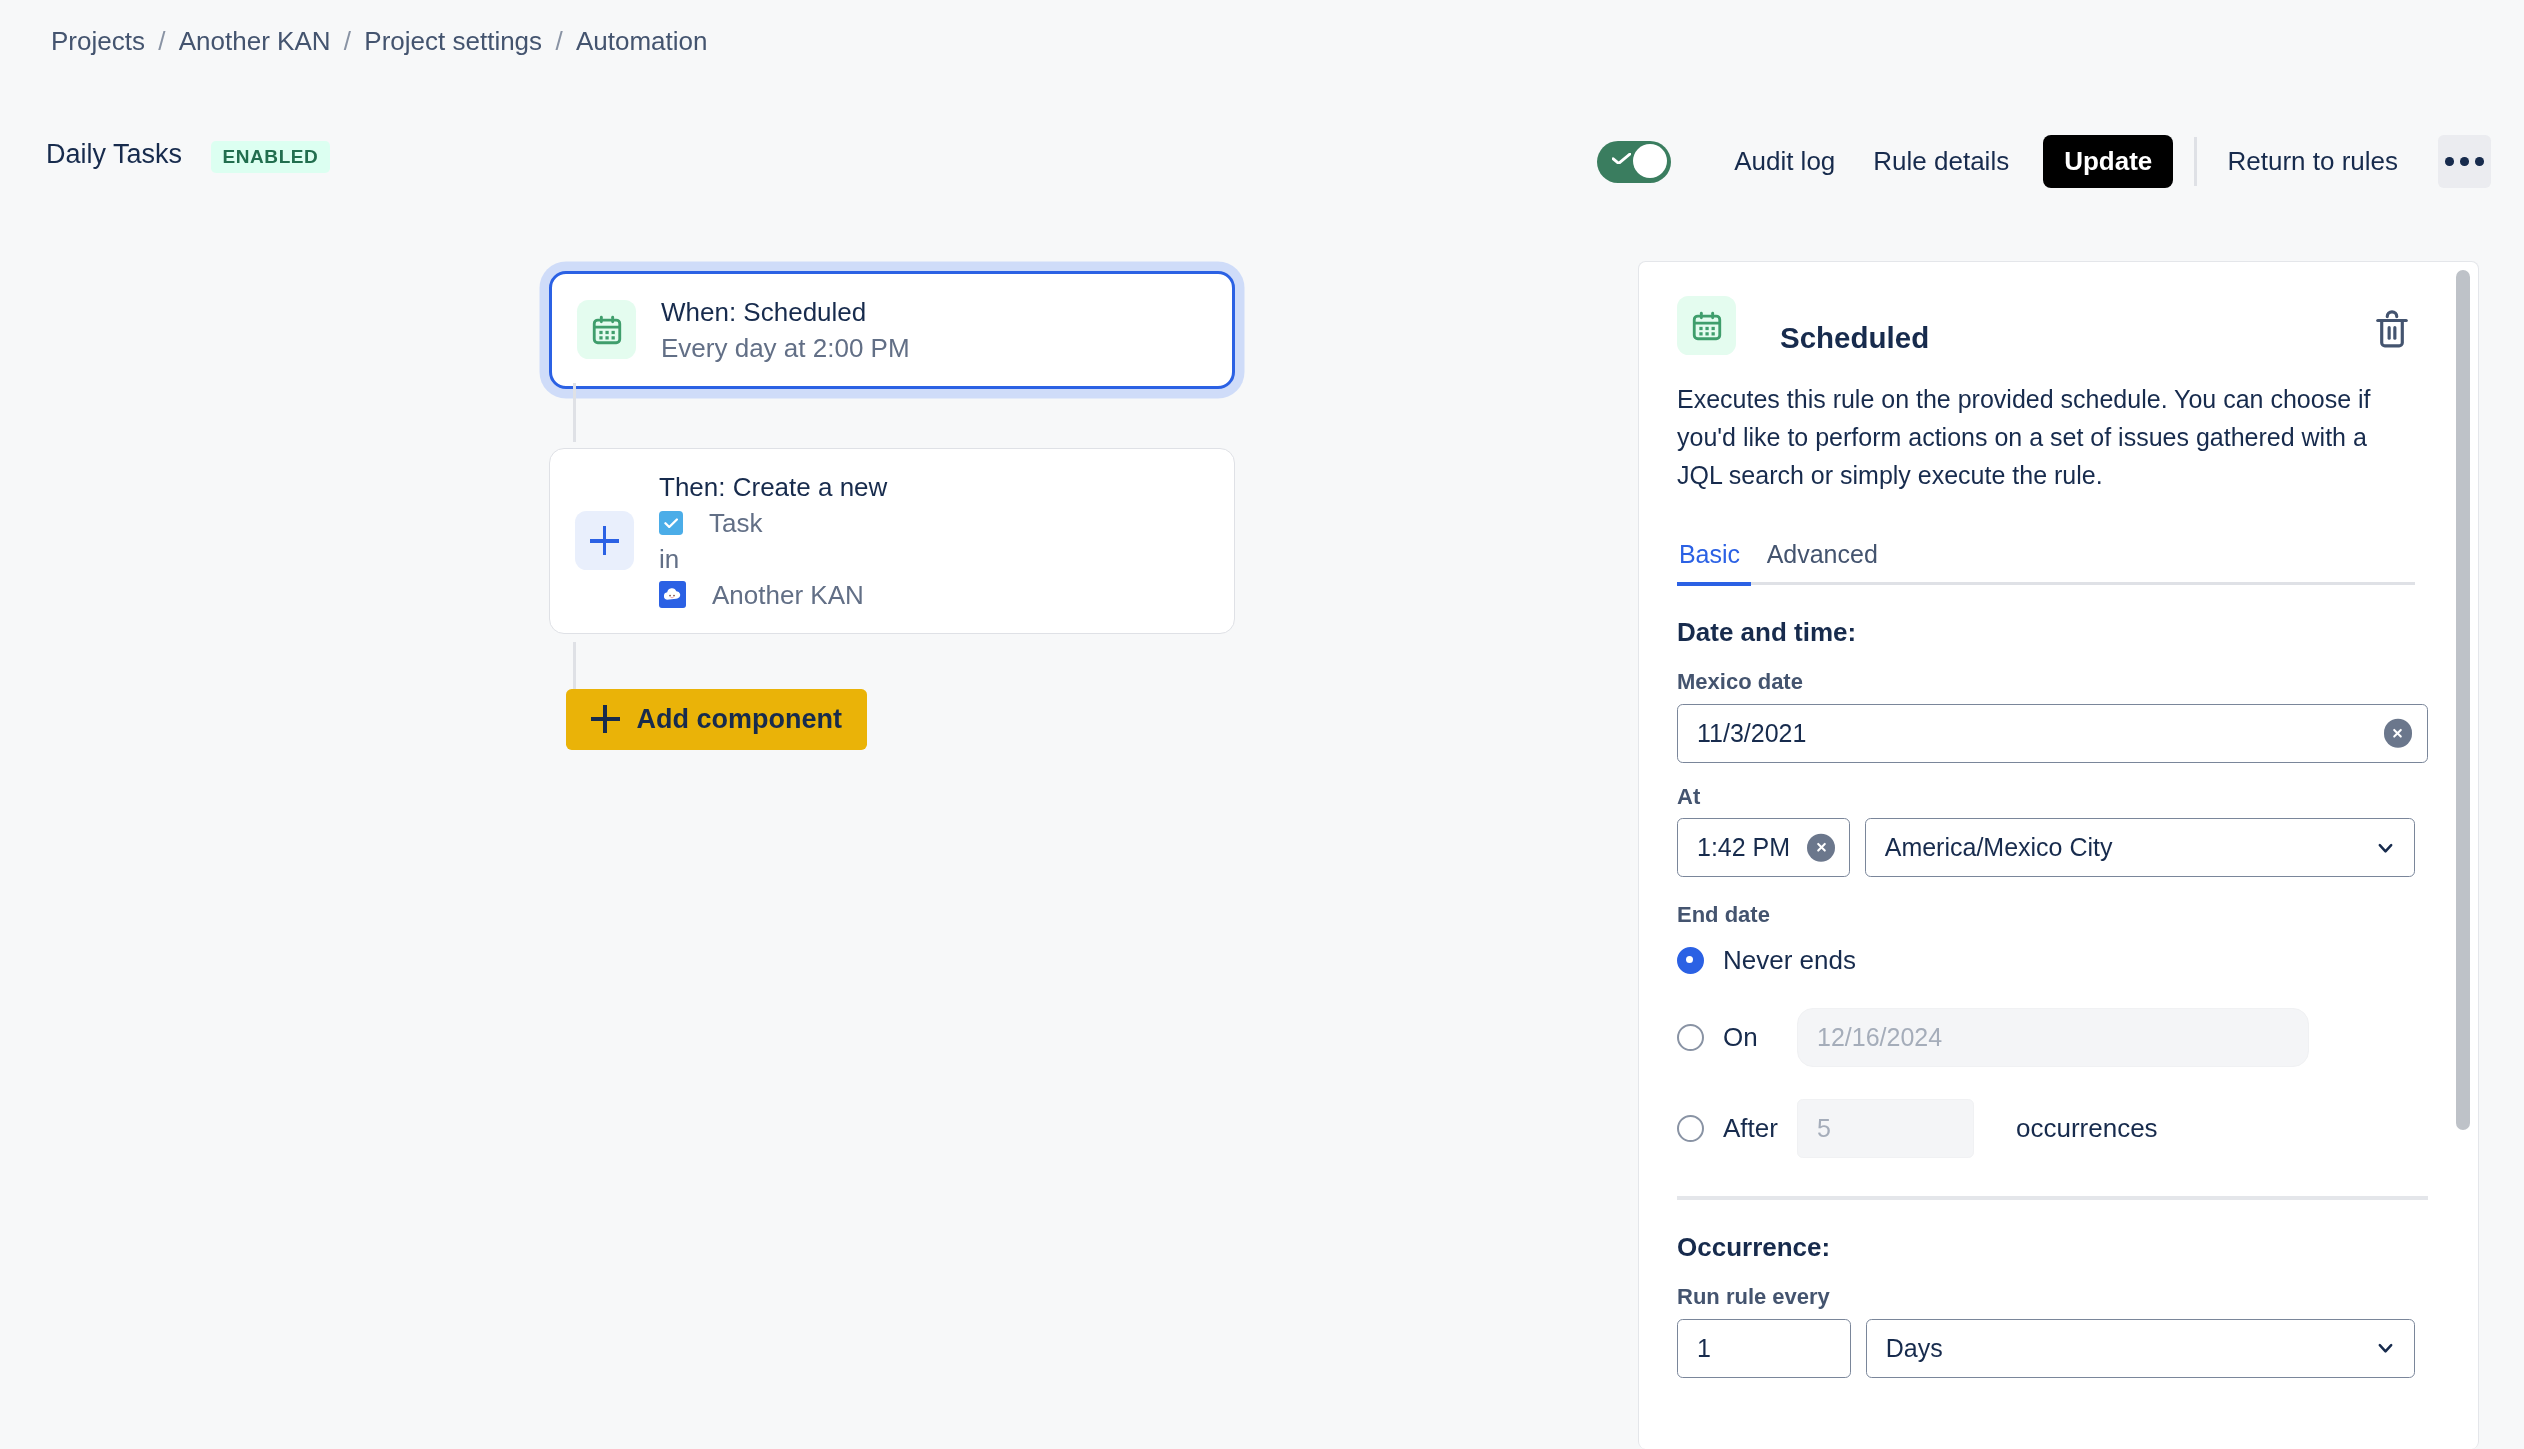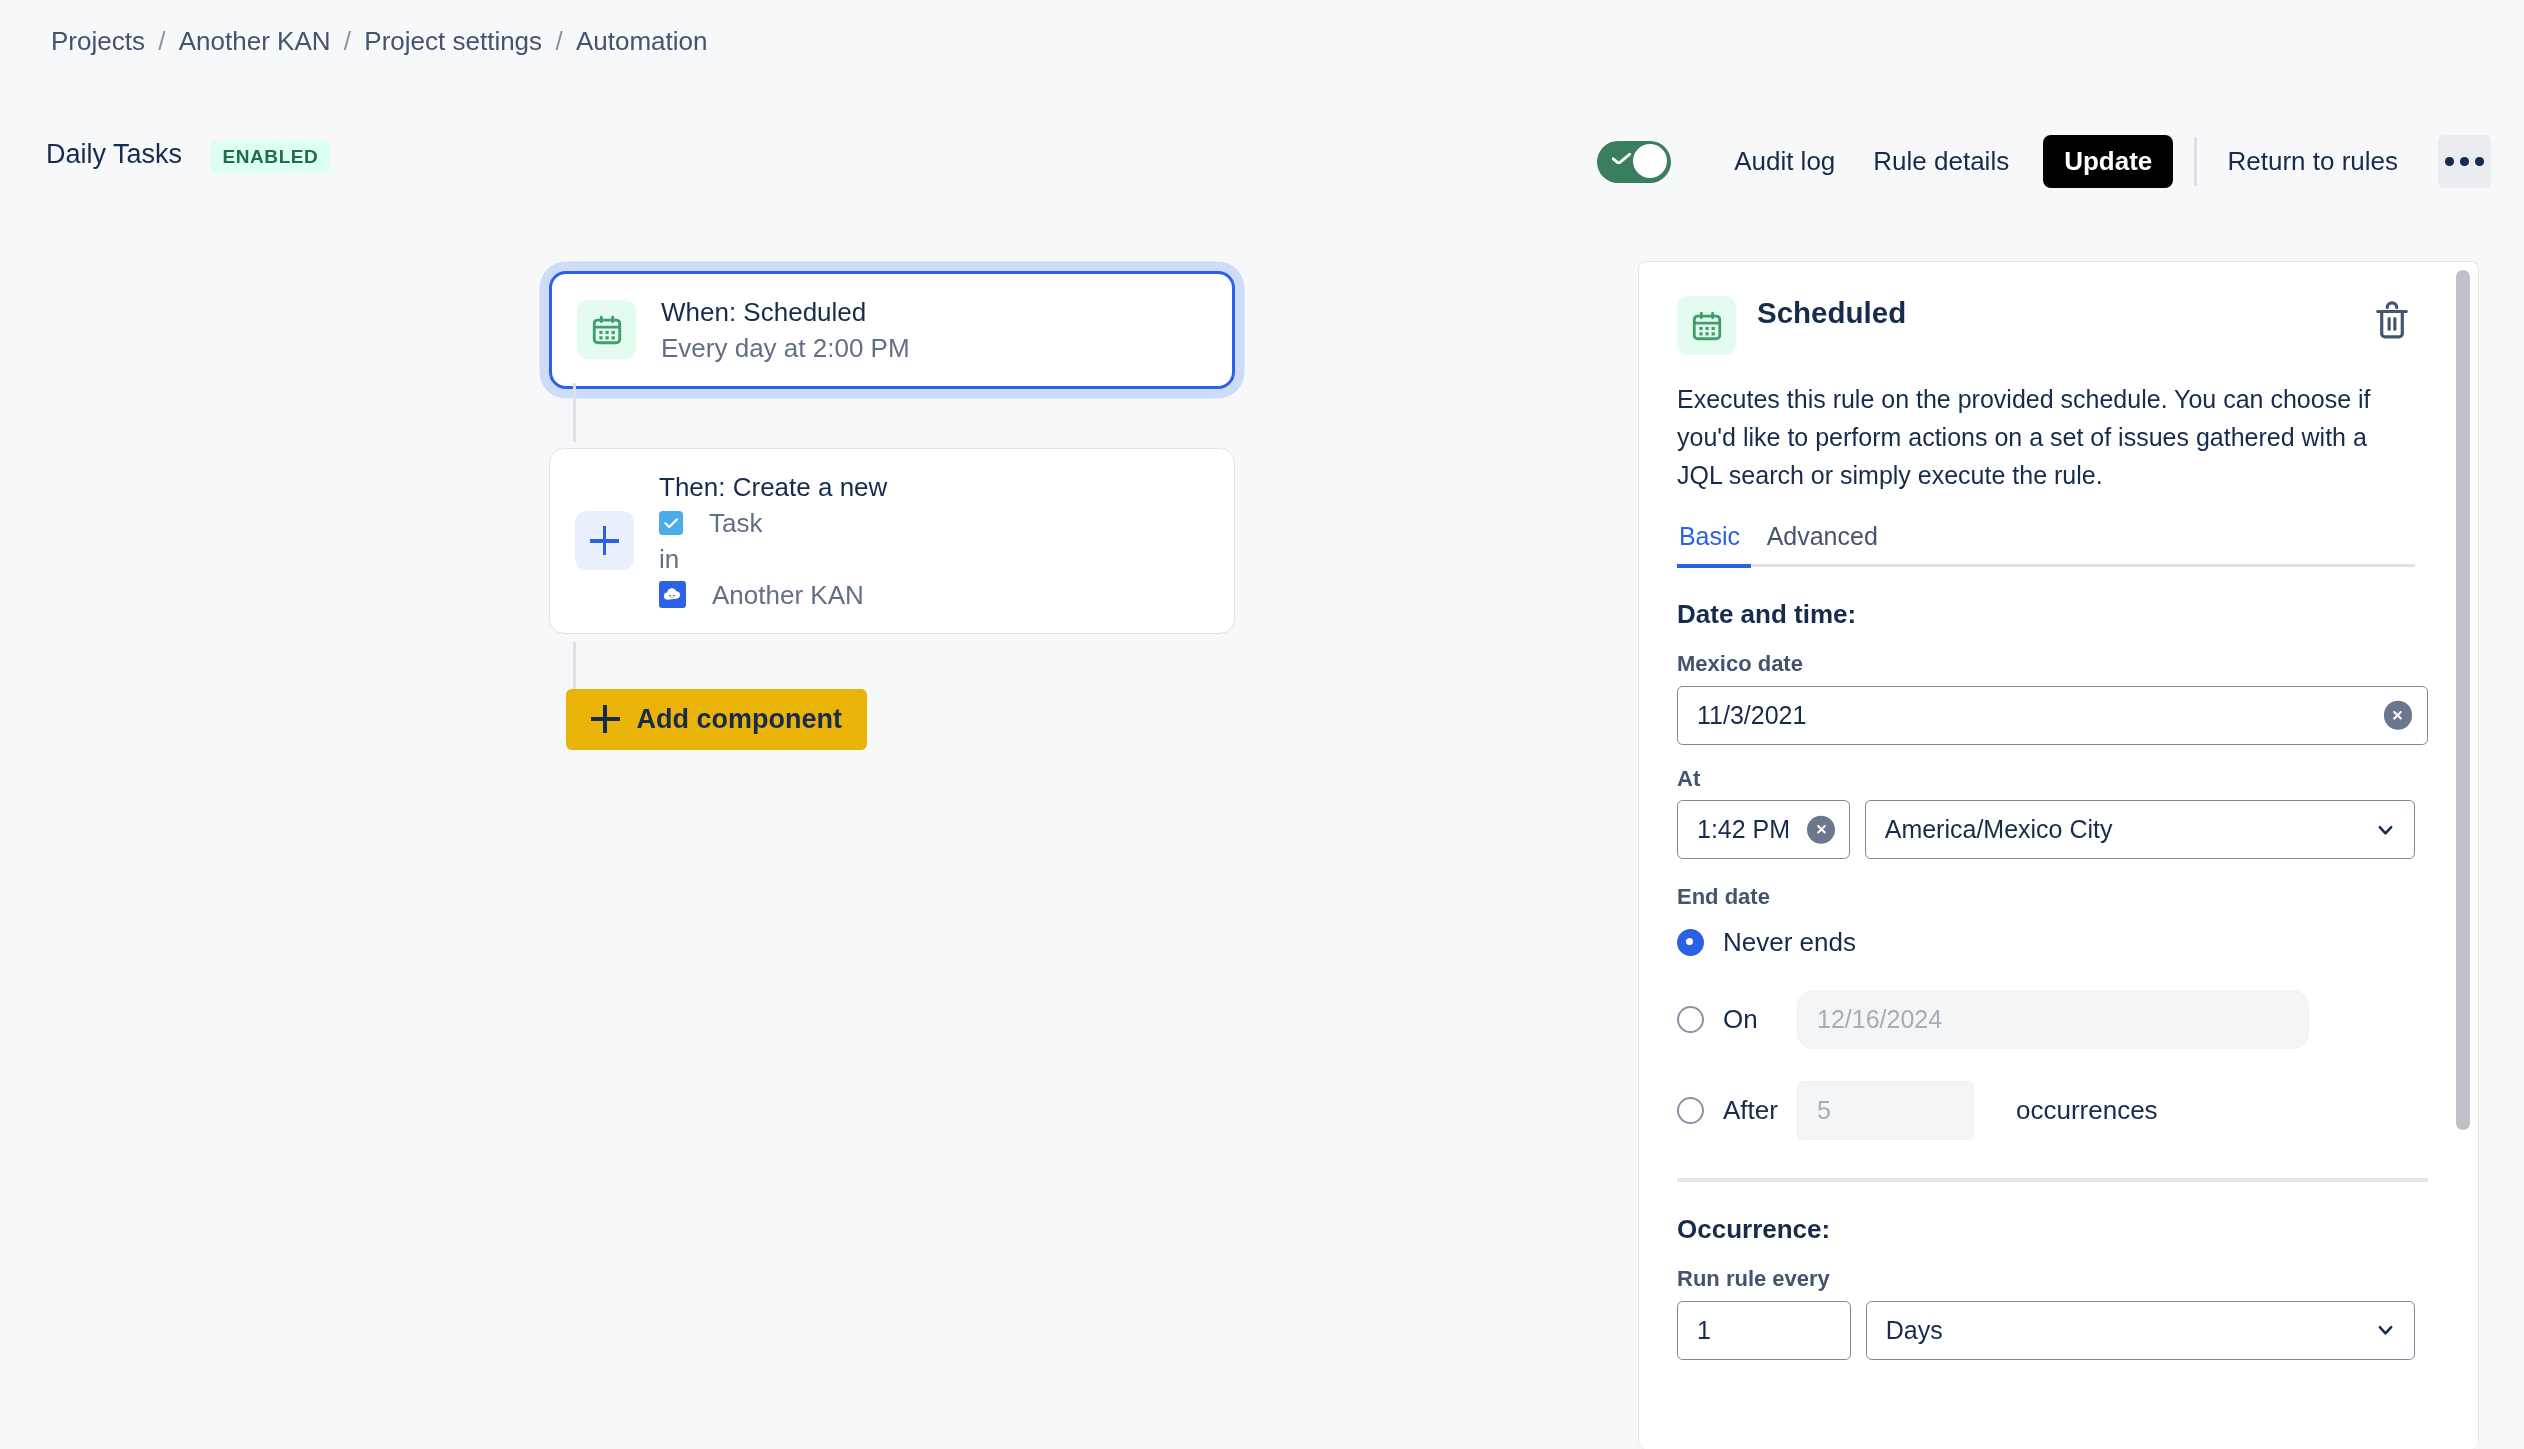--- a/index.html
+++ b/index.html
@@ -137,40 +137,40 @@
 
   
   .panel {
     position: absolute; left: 1638px; top: 261px; width: 841px; height: 1188px;
     background: #ffffff; border: 1.9px solid #e4e6ea; border-radius: 7.6px;
     border-bottom: none;
     overflow: hidden;
   }
   .panel-inner { position: absolute; left: 0; top: 0; right: 25px; padding: 34px 38px 0 38px; }
 
-  .panel-head { display: flex; align-items: flex-start; }
+  .panel-head { display: flex; align-items: flex-end; gap: 23px; }
   .panel-head-icon {
     width: 59px; height: 59px; border-radius: 11.4px; background: #e4fcef;
     display: flex; align-items: center; justify-content: center; flex: none;
   }
   .panel-title {
     font-size: 29.5px; font-weight: 700; color: #172b4d; margin-left: 21px;
   }
   .trash-btn {
     margin-left: auto; background: none; border: none; cursor: pointer;
     padding: 3.8px; display: flex; align-items: center; justify-content: center;
   }
 
   .panel-desc {
     margin-top: 25px; font-size: 25px; line-height: 38px; color: #172b4d;
     max-width: 751px;
   }
 
   .tabs {
-    margin-top: 22px; display: flex; gap: 0; position: relative;
+    margin-top: 40px; display: flex; gap: 0; position: relative;
     border-bottom: 3.8px solid #dfe1e6;
   }
   .tab {
     background: none; border: none; cursor: pointer; font-family: inherit;
     font-size: 25px; padding: 5.7px 13.3px 13.3px 13.3px; color: #44546f;
   }
   .tab:first-child { padding-left: 1.9px; }
   .tab.active { color: #2b61e4; font-weight: 400; }
   .tab-underline {
     position: absolute; bottom: -3.8px; left: 0; width: 74px; height: 3.8px; background: #2b61e4;

